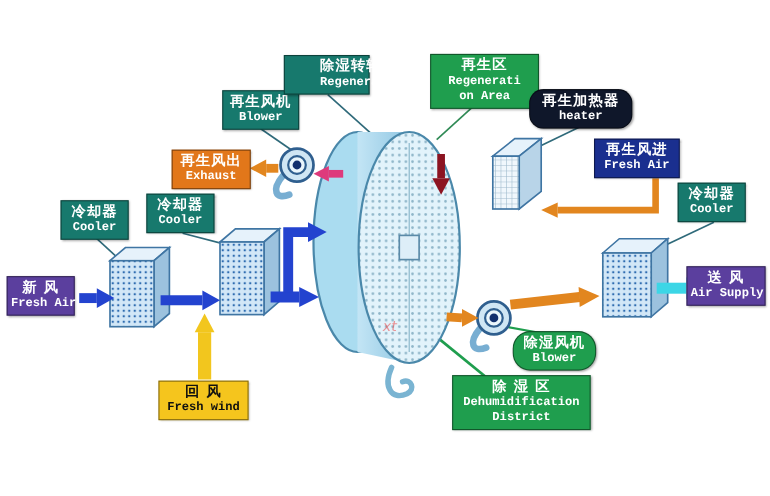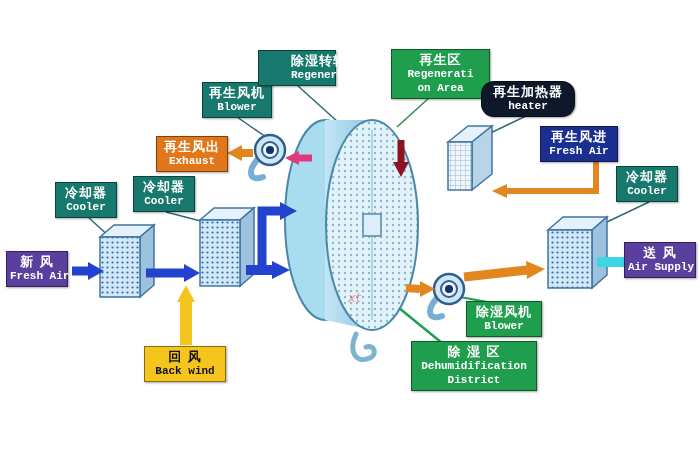--- a/index.html
+++ b/index.html
@@ -16,21 +16,21 @@
   #lbl-cooler-left-2{left:133px;top:176px;width:62px;}
   #lbl-back-wind{left:144px;top:346px;width:82px;}
   #lbl-regen-blower{left:202px;top:82px;width:70px;}
   #lbl-exhaust{left:156px;top:136px;width:72px;}
   #lbl-desiccant{left:258px;top:50px;width:78px;}
   #lbl-regen-area{left:391px;top:49px;width:99px;}
   #lbl-regen-heater{left:481px;top:81px;width:94px;}
   #lbl-regen-fresh-air{left:540px;top:126px;width:78px;}
   #lbl-cooler-right{left:616px;top:166px;width:62px;}
   #lbl-air-supply{left:624px;top:242px;width:72px;}
-  #lbl-dehum-blower{left:466px;top:301px;width:76px;}
+  #lbl-dehum-blower{left:466px;top:301px;width:76px;border-radius:16px;}
   #lbl-dehum-district{left:411px;top:341px;width:126px;}
   .watermark{position:absolute;left:348px;top:290px;color:#ef4444;opacity:.55;
              font-size:13px;font-style:italic;}
 </style>
 </head>
 <body>
 
 <div id="stage">
 
 <svg id="diagram-svg" width="700" height="451" viewBox="0 0 700 451">
@@ -153,21 +153,21 @@
 <div class="label" id="lbl-cooler-left-1" style="background-color: rgb(23, 121, 109);">
   <div class="zh">冷却器</div>
   <div class="en">Cooler</div>
 </div>
 <div class="label" id="lbl-cooler-left-2" style="background-color: rgb(23, 121, 109);">
   <div class="zh">冷却器</div>
   <div class="en">Cooler</div>
 </div>
 <div class="label dark-text" id="lbl-back-wind" style="background-color: rgb(245, 197, 29);">
   <div class="zh">回 风</div>
-  <div class="en">Back wind</div>
+  <div class="en">Fresh wind</div>
 </div>
 <div class="label" id="lbl-regen-blower" style="background-color: rgb(23, 121, 109);">
   <div class="zh">再生风机</div>
   <div class="en">Blower</div>
 </div>
 <div class="label" id="lbl-exhaust" style="background-color: rgb(226, 119, 26);">
   <div class="zh">再生风出</div>
   <div class="en">Exhaust</div>
 </div>
 <div class="label" id="lbl-desiccant" style="background-color: rgb(23, 121, 109); padding-left: 32px;">

